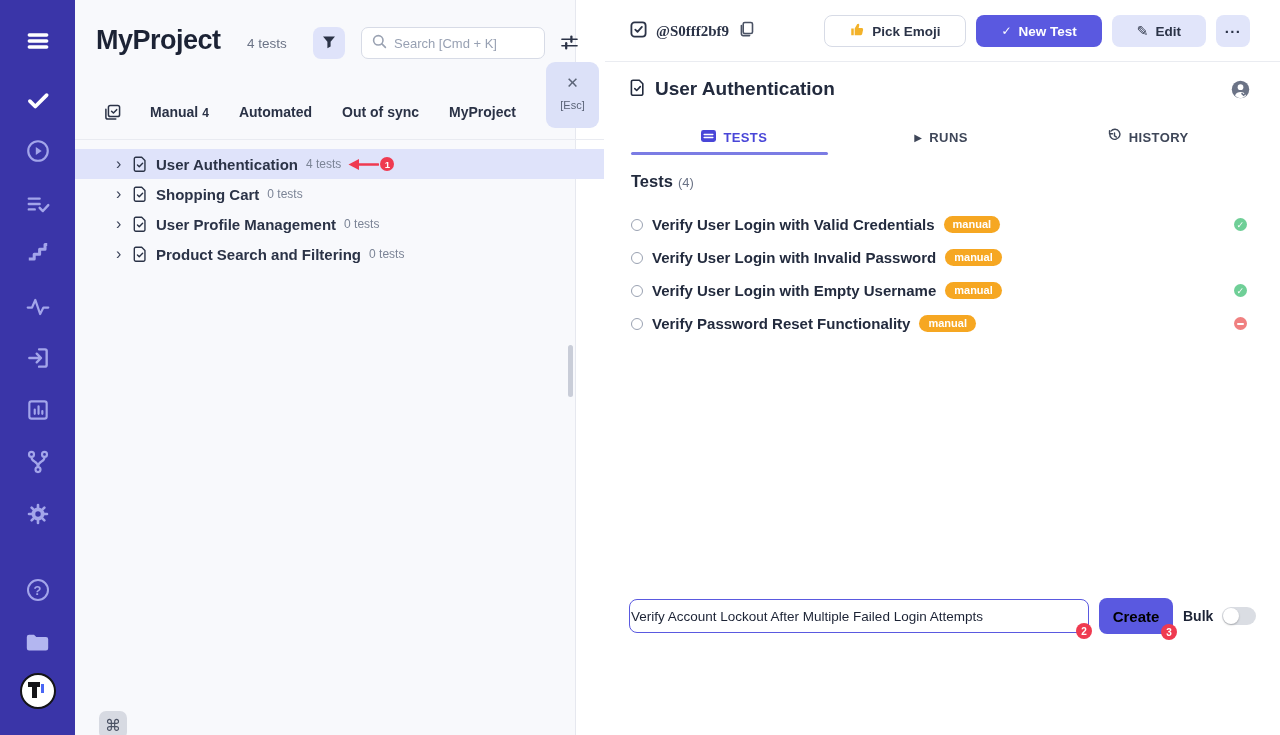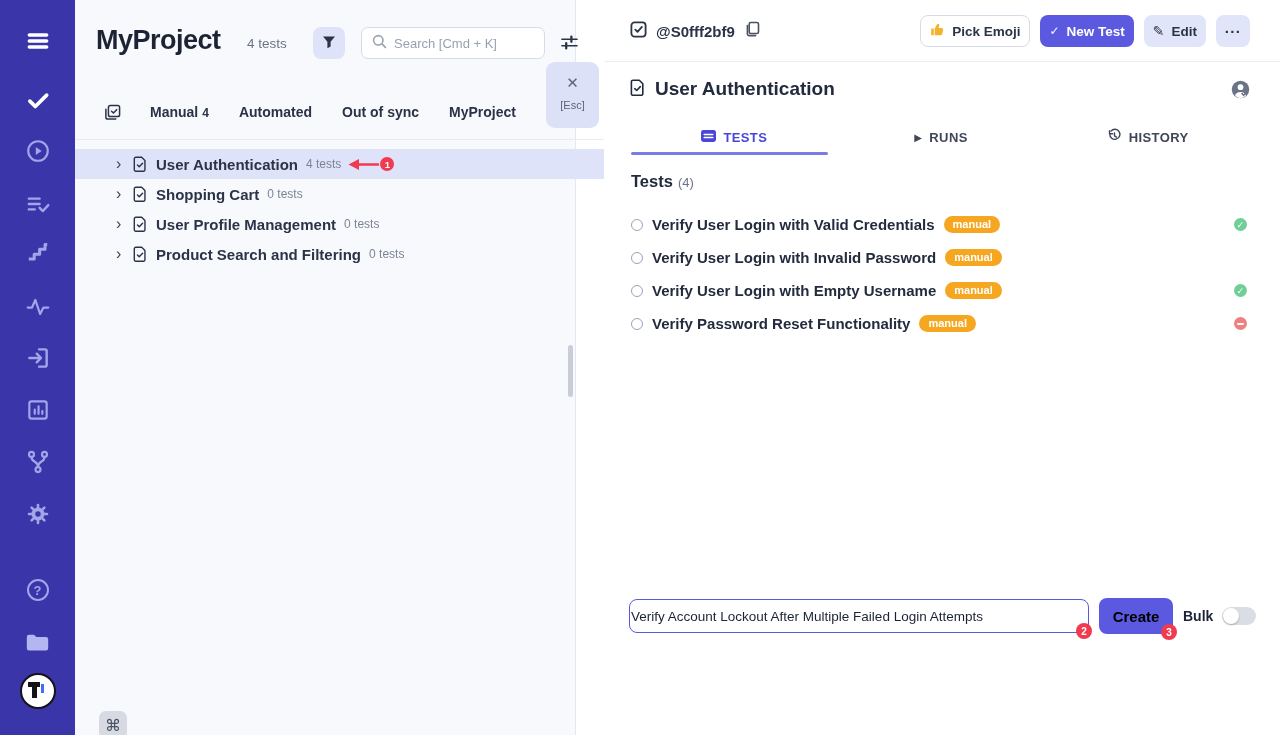--- a/index.html
+++ b/index.html
@@ -70,25 +70,25 @@
   .anno-badge { margin-left:1px; width:14px; height:14px; border-radius:50%; background:#ef3a50; color:#fff;
                 font-size:9.5px; font-weight:700; display:flex; align-items:center; justify-content:center; }
 
   .lp-scroll-thumb { position:absolute; right:2px; top:345px; width:5px; height:52px; background:#c9cdd8; border-radius:3px; cursor:pointer; }
   .cmd-key { position:absolute; left:24px; top:711px; width:28px; height:28px; background:#d7dae2; border-radius:7px;
              color:#4a5264; font-size:16px; display:flex; align-items:center; justify-content:center; }
 
   
   .main-panel { position:absolute; left:605px; top:0; width:675px; height:735px; background:#fff; }
   .mp-topbar { position:relative; height:62px; border-bottom:1px solid #eaecf1; }
-  .mp-ref { position:absolute; left:25px; top:0; height:62px; display:flex; align-items:center; gap:9px; }
+  .mp-ref { position:absolute; left:25px; top:0; height:62px; display:flex; align-items:center; gap:9px;font-family:Liberation Serif, serif; }
   .mp-ref-code { font-size:15px; font-weight:700; color:#2b3347; }
   .mp-actions { position:absolute; right:30px; top:15px; display:flex; gap:10px; }
   .btn { height:32px; border:none; border-radius:8px; font-family:inherit; font-size:13.5px; font-weight:700;
-         display:flex; align-items:center; padding:0 9px; gap:7px; cursor:pointer; white-space:nowrap; }
+         display:flex; align-items:center; padding:0 25px; gap:7px; cursor:pointer; white-space:nowrap; }
   .btn-outline { background:#fff; border:1px solid #d7dbe6; color:#2b3347; }
   .btn-primary { background:#5a59e0; color:#fff; }
   .btn-primary .btn-check { font-size:12px; }
   .btn-soft { background:#e1e5fa; color:#2b3347; }
   .btn-more { background:#e1e5fa; color:#2b3347; width:34px; justify-content:center; padding:0; font-size:15px;
               font-weight:800; letter-spacing:0.5px; }
   .pencil-glyph { font-size:14px; line-height:1; }
 
   .mp-section-head { position:absolute; left:25px; top:76px; right:30px; height:26px; display:flex; align-items:center; }
   .mp-title { margin-left:10px; font-size:19px; font-weight:800; color:#222a3d; }

